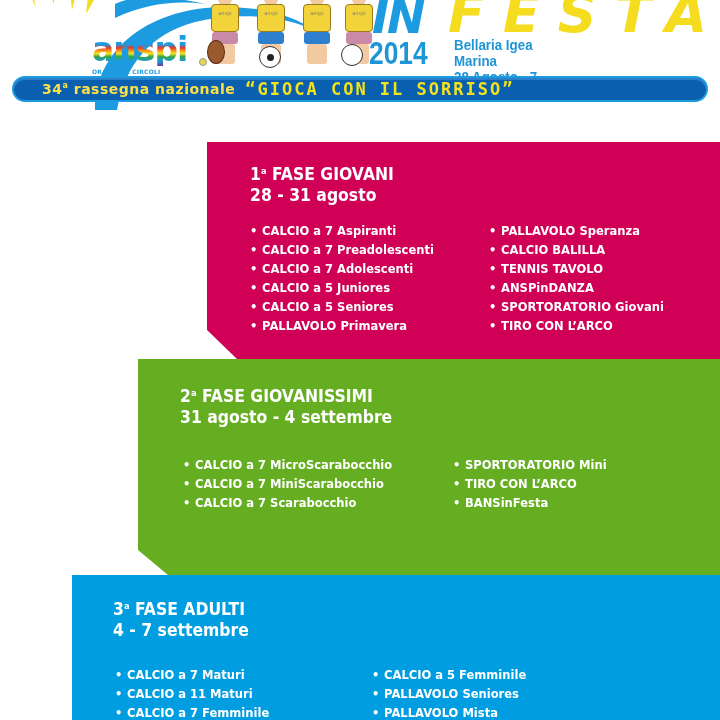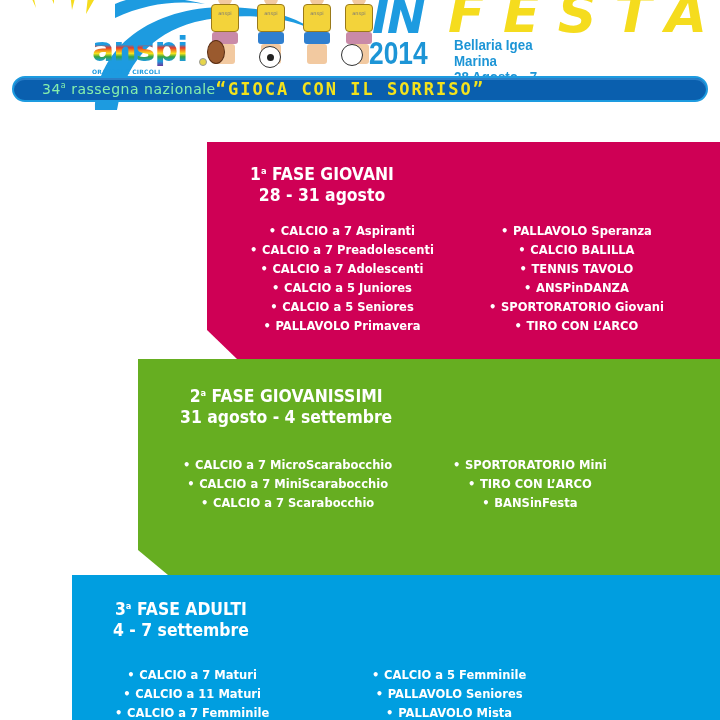--- a/index.html
+++ b/index.html
@@ -36,25 +36,25 @@
 
   .year { position: absolute; left: 369px; top: 36px; font-family: "Liberation Sans", sans-serif; font-weight: bold; font-size: 31px; color: #1d95d6; transform: scaleX(0.85); transform-origin: left; }
   .place { position: absolute; left: 454px; top: 37px; font-family: "Liberation Sans", sans-serif; font-weight: bold; font-size: 15.5px; color: #1d95d6; line-height: 16px; transform: scaleX(0.86); transform-origin: left; }
 
   .banner {
     position: absolute; left: 12px; top: 76px; width: 696px; height: 26px;
     background: #0a5fae; border: 2px solid #1d9be0; border-radius: 14px;
     box-shadow: inset 0 2px 0 #2a7fc8;
     display: flex; align-items: center; padding-left: 28px;
   }
-  .banner-text { font-family: "DejaVu Sans", sans-serif; font-weight: normal; font-size: 14px; color: #86efac; letter-spacing: 0.5px; white-space: nowrap; }
-  .banner-quote { font-family: "DejaVu Sans Mono", monospace; font-weight: bold; font-size: 17px; color: #f3e21c; letter-spacing: 2px; white-space: nowrap; }
+  .banner-text { font-family: "DejaVu Sans", sans-serif; font-weight: bold; font-size: 14px; color: #fde047; letter-spacing: 0.5px; white-space: nowrap; }
+  .banner-quote { font-family: "DejaVu Sans Mono", monospace; font-weight: bold; font-size: 17px; color: #f3e21c; letter-spacing: 2px; margin-left: 10px; white-space: nowrap; }
 
   
-  .phase { position: absolute; right: 0; color: #ffffff; font-family: "DejaVu Sans", sans-serif; text-align: center; }
+  .phase { position: absolute; right: 0; color: #ffffff; font-family: "DejaVu Sans", sans-serif; }
   .phase-1 { left: 207px; top: 142px; height: 217px; background: #cf0055;
              clip-path: polygon(0 0, 100% 0, 100% 100%, 30px 100%, 0 188px); }
   .phase-2 { left: 138px; top: 359px; height: 216px; background: #66ae21;
              clip-path: polygon(0 0, 100% 0, 100% 100%, 30px 100%, 0 191px); }
   .phase-3 { left: 72px; top: 575px; height: 145px; background: #009ee0; }
 
   .phase-title { position: absolute; font-weight: bold; font-size: 17px; line-height: 21px; white-space: nowrap; transform: scaleX(0.92); transform-origin: left; }
   .phase-title sup { font-size: 9px; vertical-align: 6px; }
   .col { position: absolute; list-style: none; font-size: 12.4px; line-height: 19px; white-space: nowrap; transform: scaleX(0.93); transform-origin: left; }
   .col li::before { content: "\2022"; margin-right: 5px; }

